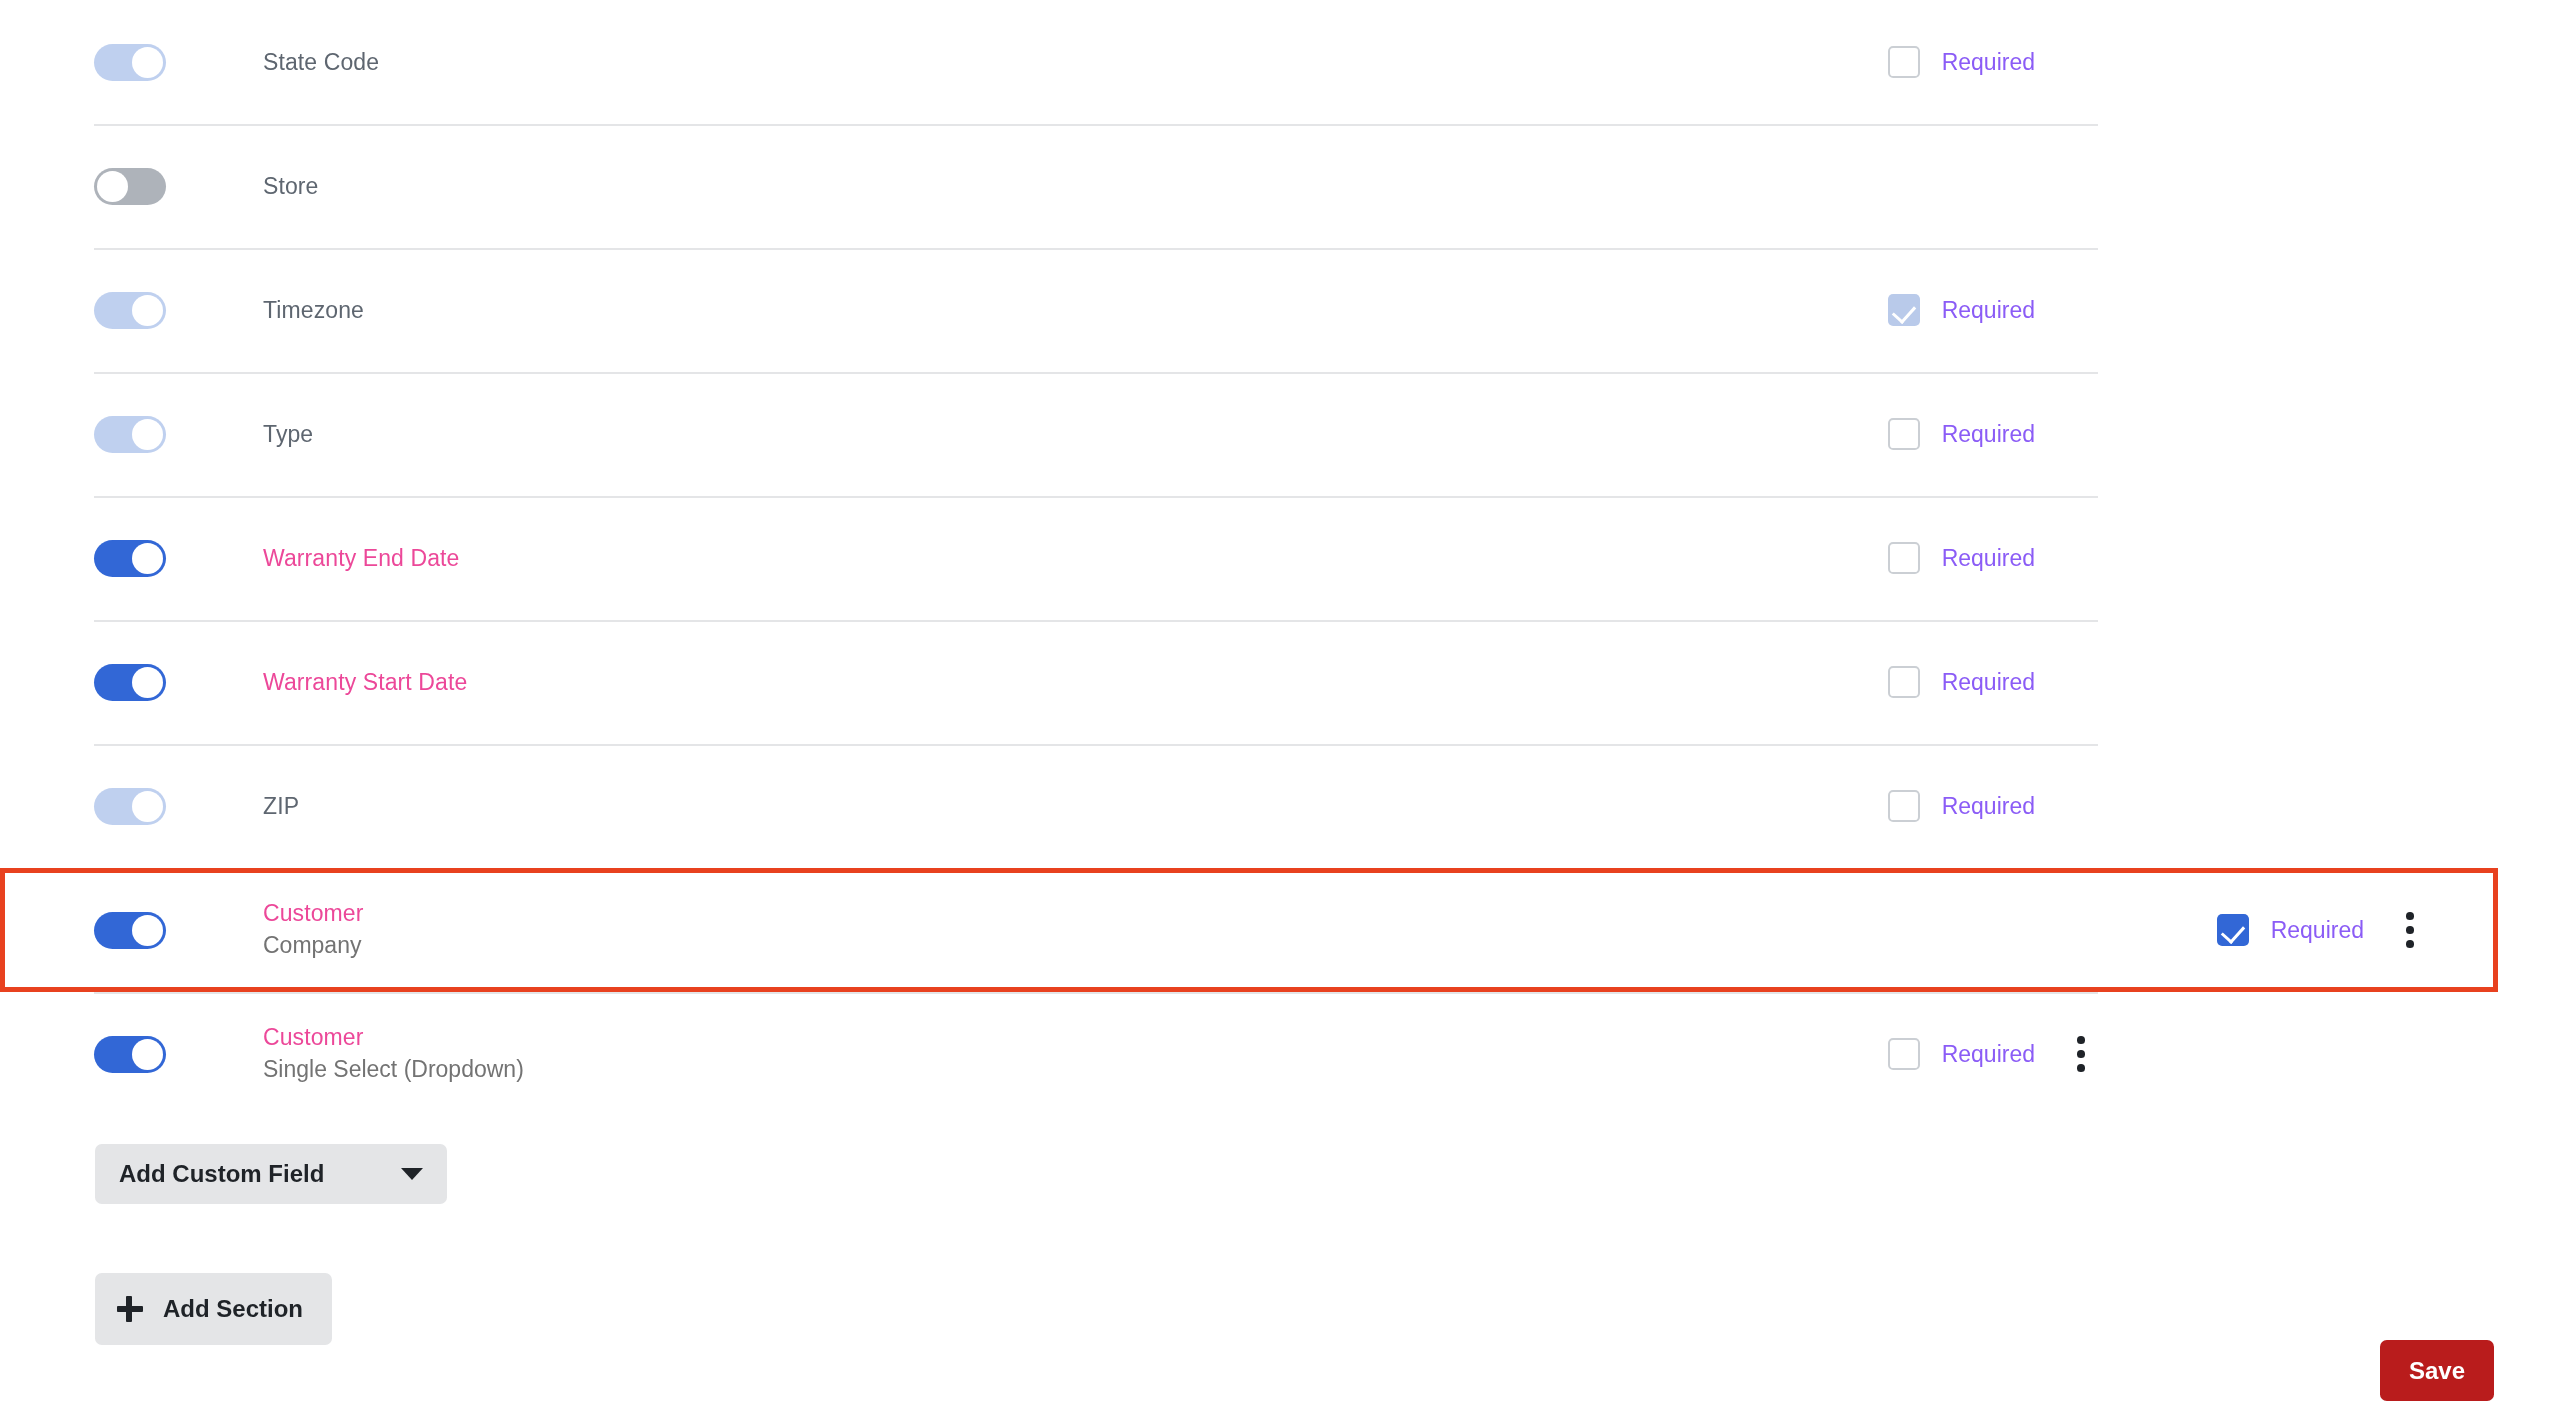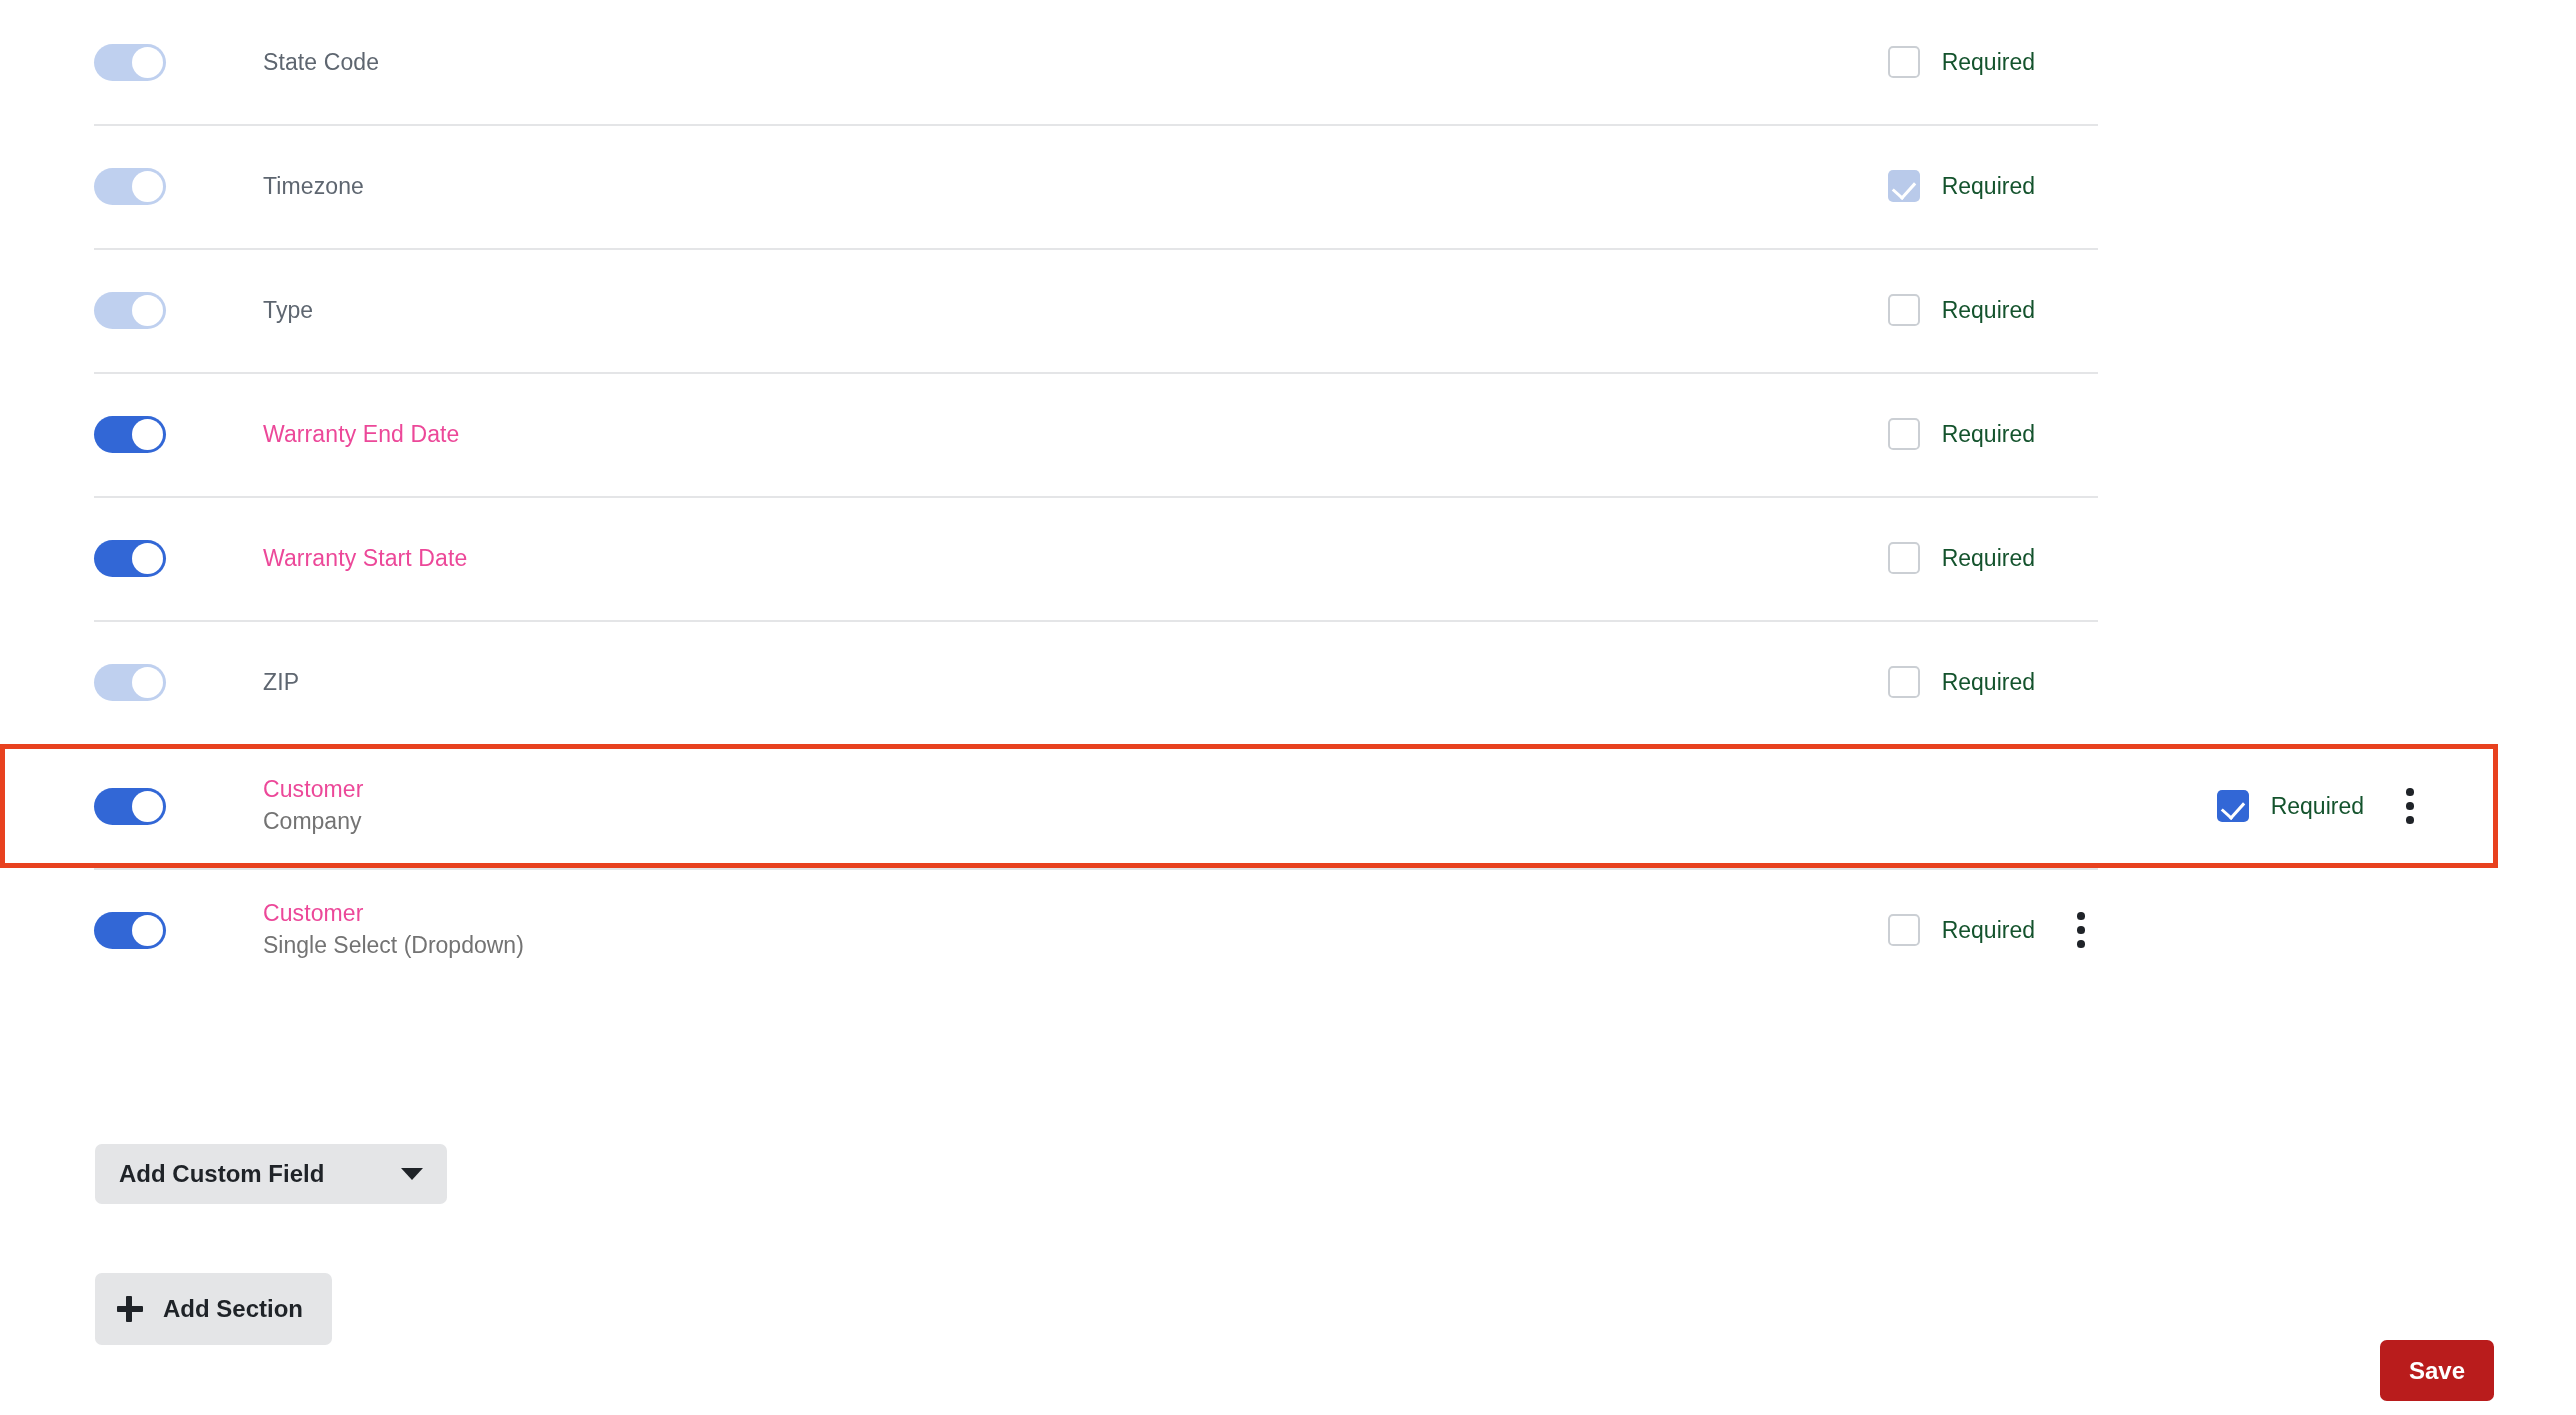--- a/index.html
+++ b/index.html
@@ -146,21 +146,21 @@
     top: 6.8px;
     width: 11px;
     height: 18px;
     border: solid #ffffff;
     border-width: 0 3.4px 3.4px 0;
     transform: rotate(42deg);
   }
 
   .required-text {
     font-size: 23px;
-    color: #14532d;
+    color: #8b5cf6;
     margin-left: 22px;
     white-space: nowrap;
   }
 
   .kebab {
     width: 34px;
     margin-left: 29px;
     display: flex;
     flex-direction: column;
     align-items: center;
@@ -269,20 +269,35 @@
           <div class="checkbox unchecked"></div>
           <span class="required-text">Required</span>
           <div class="kebab empty">
             <span></span>
             <span></span>
             <span></span>
           </div>
         </div>
       </div>
       <div class="field-row">
+        <div class="toggle off">
+          <span class="knob"></span>
+        </div>
+        <div class="label-block">
+          <div class="field-title">Store</div>
+        </div>
+        <div class="right-group">
+          <div class="kebab empty">
+            <span></span>
+            <span></span>
+            <span></span>
+          </div>
+        </div>
+      </div>
+      <div class="field-row">
         <div class="toggle on-disabled">
           <span class="knob"></span>
         </div>
         <div class="label-block">
           <div class="field-title">Timezone</div>
         </div>
         <div class="right-group">
           <div class="checkbox checked-disabled"></div>
           <span class="required-text">Required</span>
           <div class="kebab empty">

